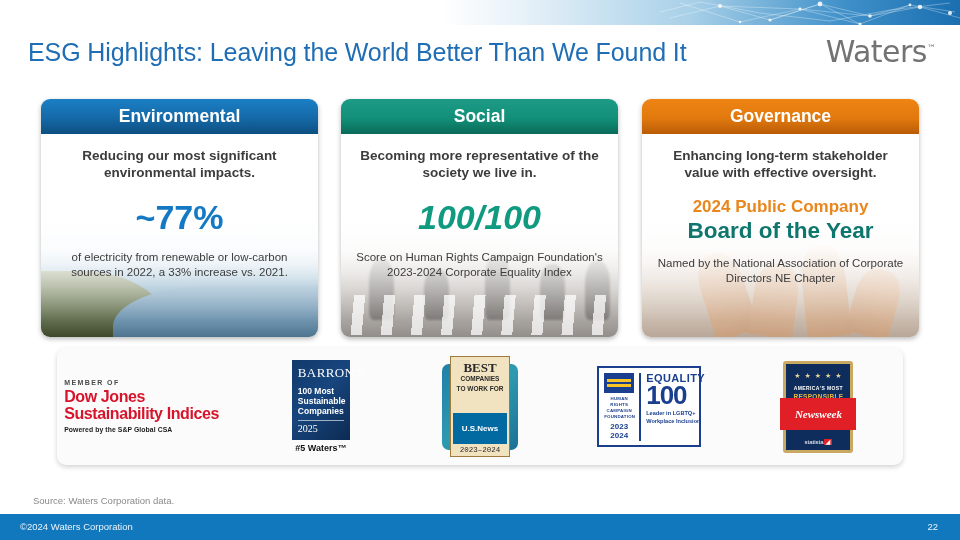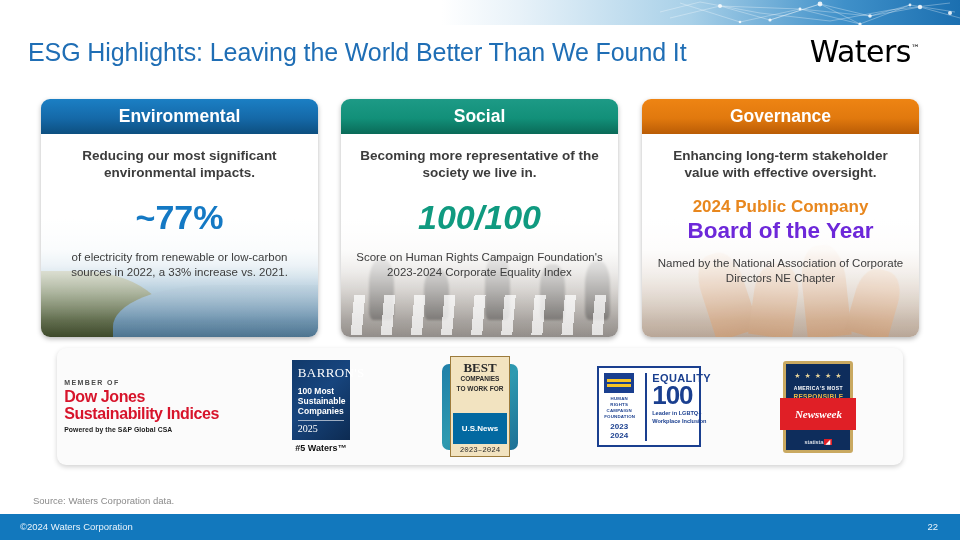--- a/index.html
+++ b/index.html
@@ -22,23 +22,23 @@
 
   
   .title {
     position: absolute; left: 28px; top: 38px;
     font-size: 25px; color: #1f6eb5; letter-spacing: -0.1px;
     white-space: nowrap;
   }
 
   
   .logo {
-    position: absolute; right: 40px; top: 37px;
+    position: absolute; right: 24px; top: 37px;
     font-family: "DejaVu Sans", sans-serif;
-    font-size: 30px; color: #000000; letter-spacing: -0.5px;
+    font-size: 30px; color: #737373; letter-spacing: -0.5px;
     line-height: 1;
     margin-left: 48px;
   }
   .logo .tm { font-size: 9px; vertical-align: super; letter-spacing: 0; }
 
   
   .cards { position: absolute; left: 41px; top: 99px; width: 878px; height: 238px; }
   .card {
     position: absolute; top: 0; width: 277px; height: 238px;
     border-radius: 9px; overflow: hidden; background: #fff;
@@ -103,21 +103,21 @@
     border-radius: 40% 40% 0 0; filter: blur(.6px);
   }
 
   .card-text { position: relative; padding: 0 14px; text-align: center; }
   .lead { font-size: 13.5px; font-weight: bold; color: #3c3c3c; line-height: 1.25; padding-top: 14px; }
   .big { font-weight: bold; line-height: 1; }
   .c1 .big { color: #1479c4; font-size: 34px; padding-top: 18px; }
   .c2 .big { color: #109a80; font-size: 34px; padding-top: 18px; font-style: italic; }
   .sub { font-size: 11.5px; color: #3c3c3c; line-height: 1.32; padding-top: 16px; }
   .c3 .award1 { color: #e8871e; font-size: 17px; font-weight: bold; padding-top: 16px; line-height: 1.1; }
-  .c3 .award2 { color: #6d28d9; font-size: 22.5px; font-weight: bold; padding-top: 3px; line-height: 1.1; }
+  .c3 .award2 { color: #0f766e; font-size: 22.5px; font-weight: bold; padding-top: 3px; line-height: 1.1; }
   .c3 .sub { padding-top: 12px; }
 
   
   .strip {
     position: absolute; left: 57px; top: 348px; width: 846px; height: 117px;
     background: #fbfbfb; border-radius: 9px;
     box-shadow: 0 2px 5px rgba(0,0,0,.18);
     display: flex; align-items: center;
   }
   .award { flex: 1; display: flex; align-items: center; justify-content: center; height: 100%; }
@@ -175,21 +175,21 @@
   .usnews .u3 { font-family: Liberation Mono, monospace; font-size: 7.5px; margin-top: 2px; }
 
   
   .hrc { width: 104px; border: 2px solid #1a3f8f; background: #fff; padding: 5px 5px 4px;
          display: flex; gap: 5px; }
   .hrc .left { width: 30px; text-align: center; }
   .hrc .eqbox { background: #1a3f8f; padding: 4px 3px; }
   .hrc .eqbox span { display: block; height: 3px; background: #f7c325; margin: 2px 0; }
   .hrc .hrclab { font-size: 4.4px; color: #1a3f8f; font-weight: bold; line-height: 1.35; margin-top: 3px; letter-spacing: .2px; }
   .hrc .yrs { font-size: 8px; color: #1a3f8f; font-weight: bold; line-height: 1.1; margin-top: 3px; }
-  .hrc .right { flex: 1; border-left: 2px solid #1a3f8f; padding-left: 5px; margin-left: 6px; }
+  .hrc .right { flex: 1; border-left: 2px solid #1a3f8f; padding-left: 5px; }
   .hrc .eq { font-size: 11px; font-weight: bold; color: #1a3f8f; letter-spacing: .4px; line-height: 1; }
   .hrc .hundred { font-size: 26px; font-weight: bold; color: #1a3f8f; line-height: .92; letter-spacing: -1px; }
   .hrc .note { font-size: 5.6px; color: #1a3f8f; font-weight: bold; line-height: 1.35; margin-top: 2px; }
 
   
   .nw { width: 70px; height: 92px; position: relative;
         background: #0e2d5c; border: 3px solid #c9a961; border-radius: 3px;
         padding: 8px 5px; text-align: center; color: #fff; }
   .nw .stars { font-size: 7px; color: #e8d49a; letter-spacing: 1px; }
   .nw .n1 { font-size: 5px; letter-spacing: .4px; margin-top: 5px; font-weight: bold; }

